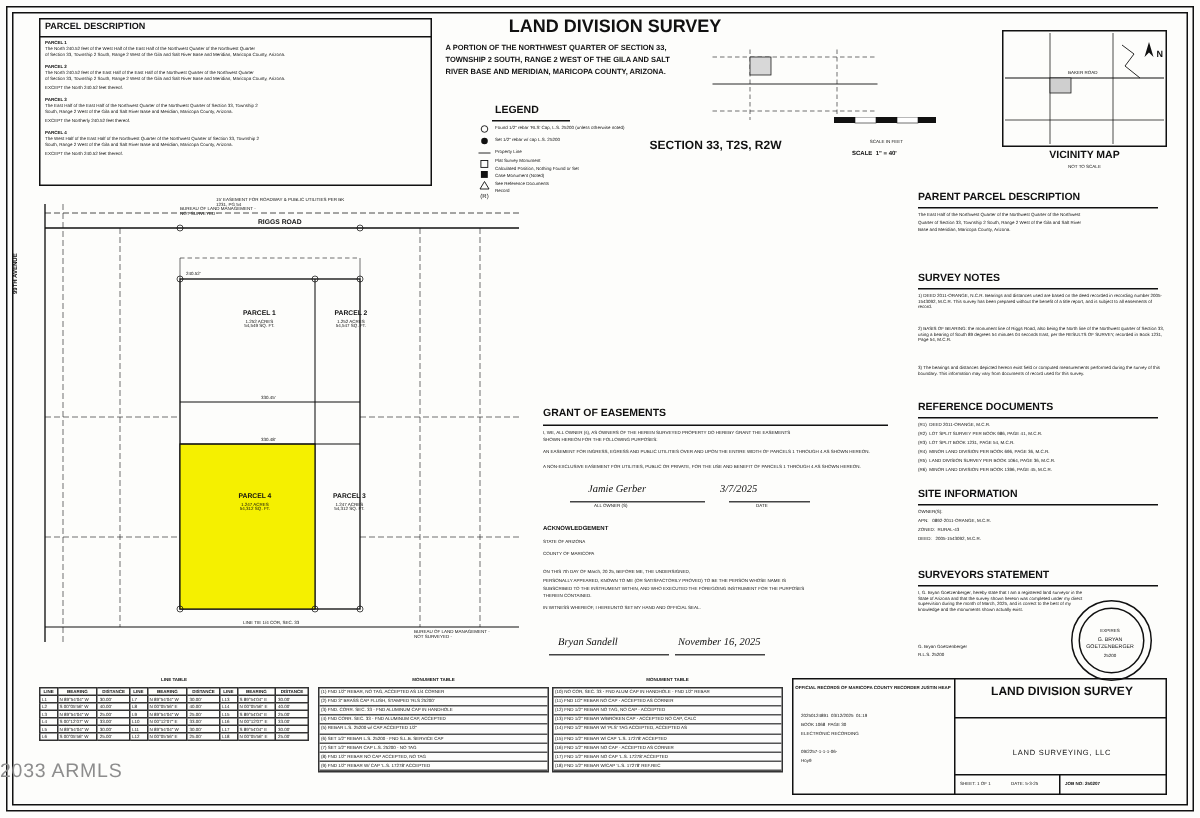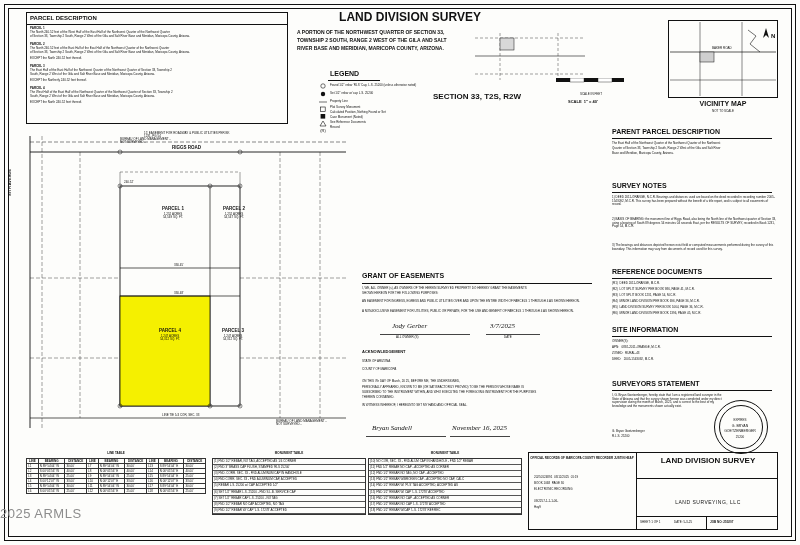--- a/index.html
+++ b/index.html
@@ -162,22 +162,22 @@
     <text x="21" y="33" font-size="3" text-anchor="middle" fill="#111">25200</text>
   </svg>
 
   <div class="txt t7 b" style="left:362px;top:272px;">GRANT OF EASEMENTS</div>
   <div class="hr" style="left:362px;top:283px;width:230px;"></div>
   <div class="txt t3" style="left:362px;top:287px;">I, WE, ALL OWNER (s), AS OWNERS OF THE HEREIN SURVEYED PROPERTY DO HEREBY GRANT THE EASEMENTS</div>
   <div class="txt t3" style="left:362px;top:292px;">SHOWN HEREON FOR THE FOLLOWING PURPOSES:</div>
   <div class="txt t3" style="left:362px;top:300px;width:228px;white-space:normal;">AN EASEMENT FOR INGRESS, EGRESS AND PUBLIC UTILITIES OVER AND UPON THE ENTIRE WIDTH OF PARCELS 1 THROUGH 4 AS SHOWN HEREON.</div>
   <div class="txt t3" style="left:362px;top:310px;width:228px;white-space:normal;">A NON-EXCLUSIVE EASEMENT FOR UTILITIES, PUBLIC OR PRIVATE, FOR THE USE AND BENEFIT OF PARCELS 1 THROUGH 4 AS SHOWN HEREON.</div>
 
-  <div class="sig" style="position:absolute;left:392px;top:322px;">Jody Gerber</div>
-  <div class="sig" style="position:absolute;left:490px;top:322px;text-align:right;">3/7/2025</div>
+  <div class="sig" style="position:absolute;left:392px;top:322px;">Jamie Gerber</div>
+  <div class="sig" style="position:absolute;left:480px;top:322px;text-align:right;">3/7/2025</div>
   <div class="hr-thin" style="left:380px;top:334px;width:90px;"></div>
   <div class="hr-thin" style="left:486px;top:334px;width:54px;"></div>
   <div class="txt t3" style="left:396px;top:336px;">ALL OWNER (S)</div>
   <div class="txt t3" style="left:504px;top:336px;">DATE</div>
 
   <div class="txt t4 b" style="left:362px;top:350px;">ACKNOWLEDGEMENT</div>
   <div class="txt t3" style="left:362px;top:360px;">STATE OF ARIZONA</div>
   <div class="txt t3" style="left:362px;top:368px;">COUNTY OF MARICOPA</div>
   <div class="txt t3" style="left:362px;top:380px;">ON THIS 7th DAY OF March, 20 25, BEFORE ME, THE UNDERSIGNED,</div>
   <div class="txt t3" style="left:362px;top:386px;">PERSONALLY APPEARED, KNOWN TO ME (OR SATISFACTORILY PROVED) TO BE THE PERSON WHOSE NAME IS</div>
@@ -393,15 +393,15 @@
   <div class="txt t3" style="left:534px;top:488px;">ELECTRONIC RECORDING</div>
   <div class="txt t3" style="left:534px;top:500px;">09/2257-1-1-1-06-</div>
   <div class="txt t3" style="left:534px;top:506px;">Hoy9</div>
 
   <div class="txt t8 b ctr" style="left:638px;top:456px;width:140px;">LAND DIVISION SURVEY</div>
   <div class="txt t5 ctr" style="left:638px;top:500px;width:140px;letter-spacing:0.5px;">LAND SURVEYING, LLC</div>
   <div class="txt t3" style="left:640px;top:521px;">SHEET: 1 OF 1</div>
   <div class="txt t3" style="left:674px;top:521px;">DATE: 5-3-25</div>
   <div class="txt t3 b" style="left:710px;top:521px;">JOB NO: 250207</div>
 
-  <div class="wm">2025 ARMLS</div>
+  <div class="wm">2033 ARMLS</div>
 
 </div>
 
 </body></html>

